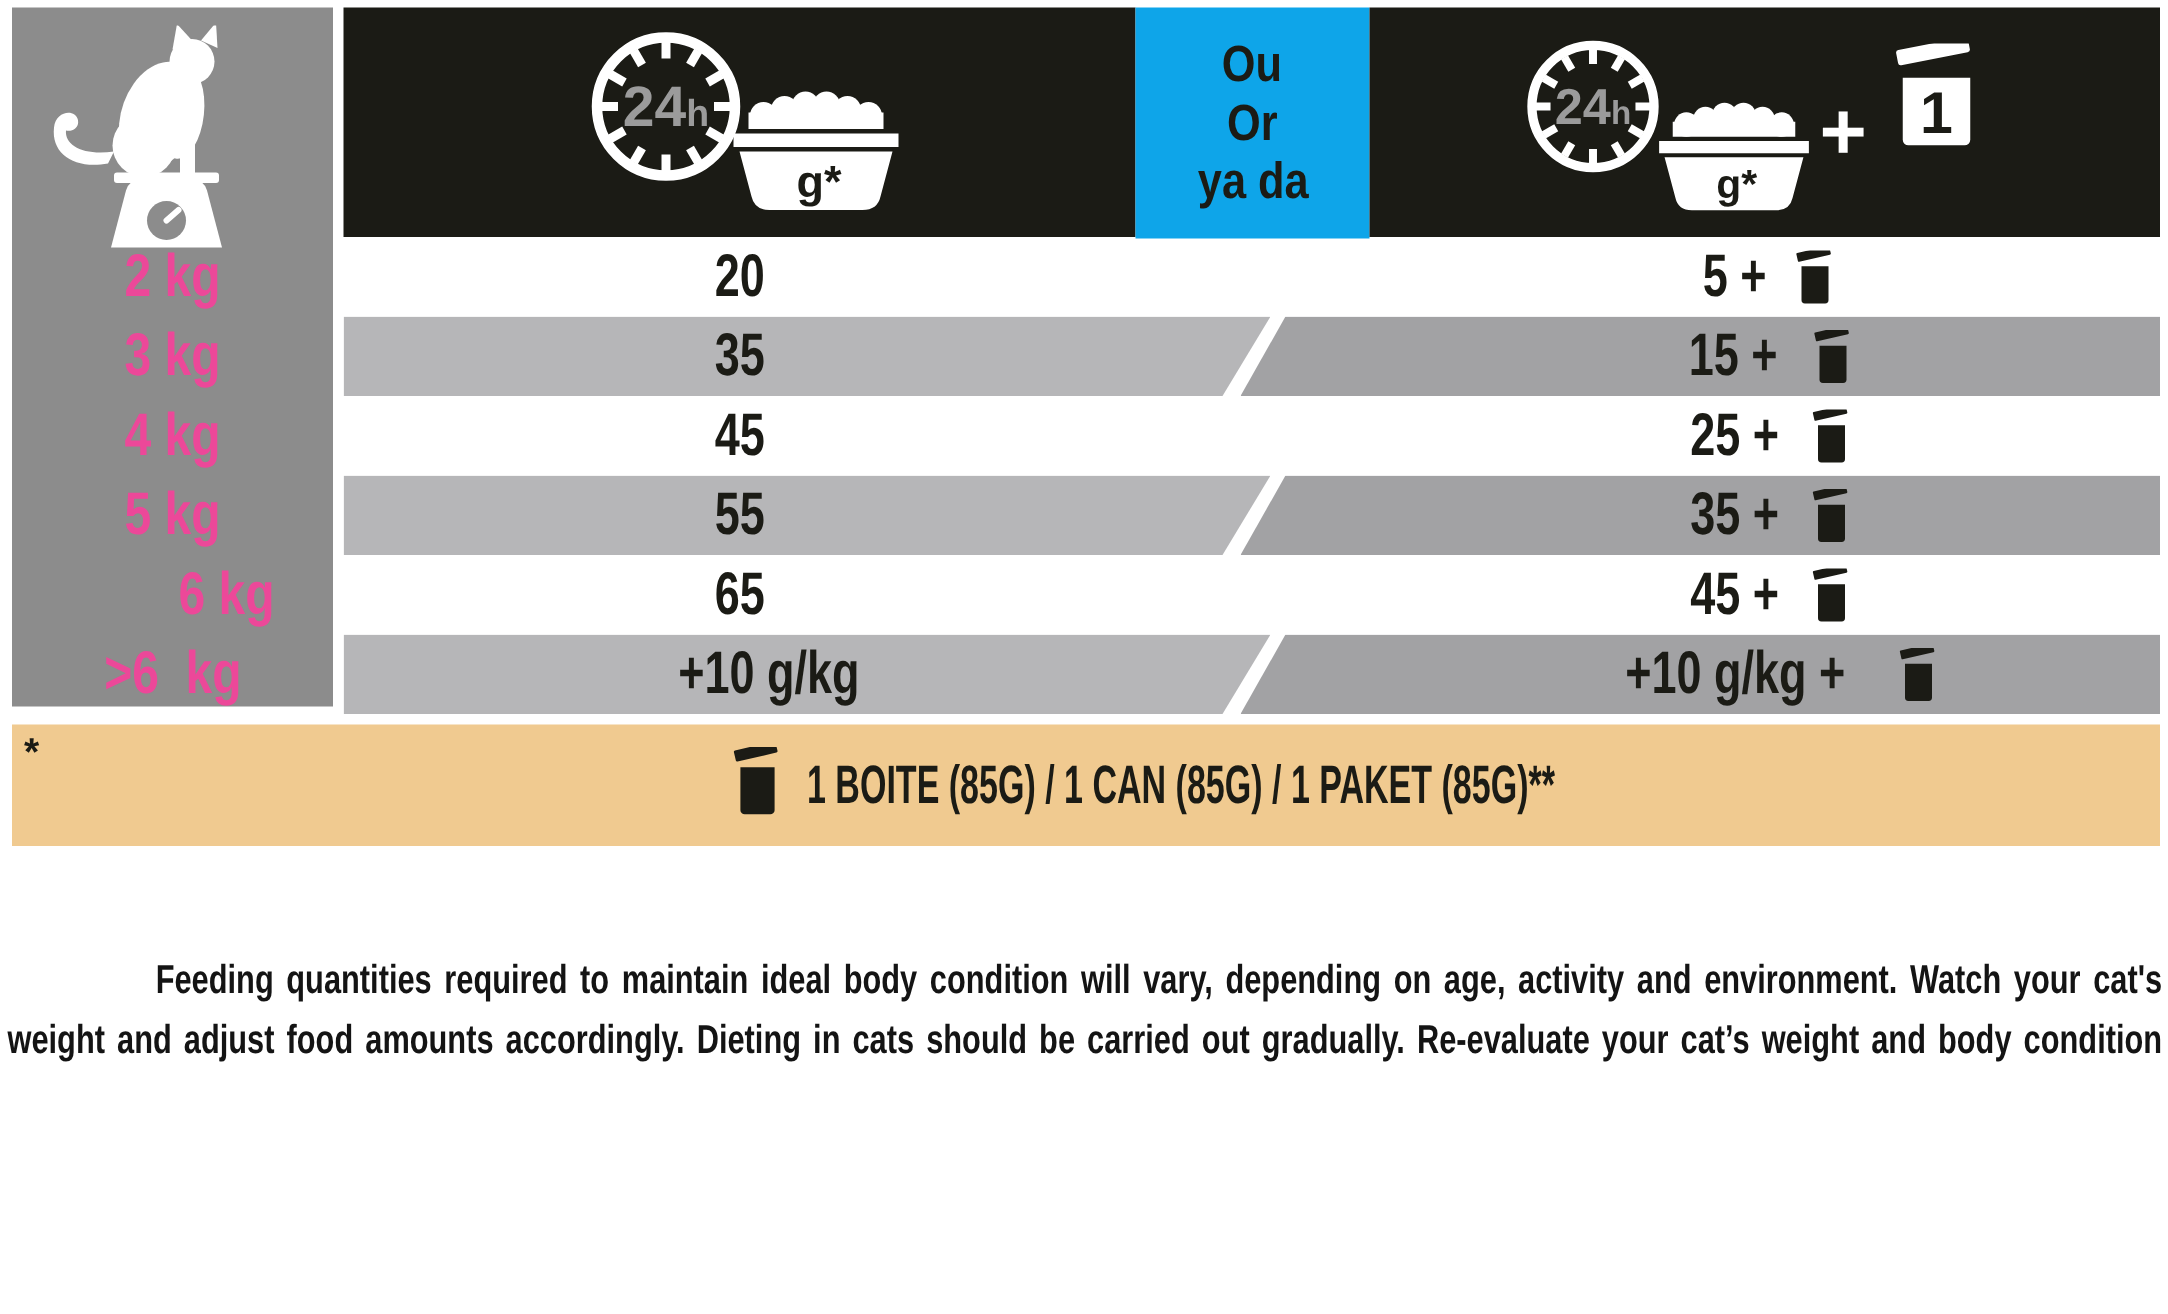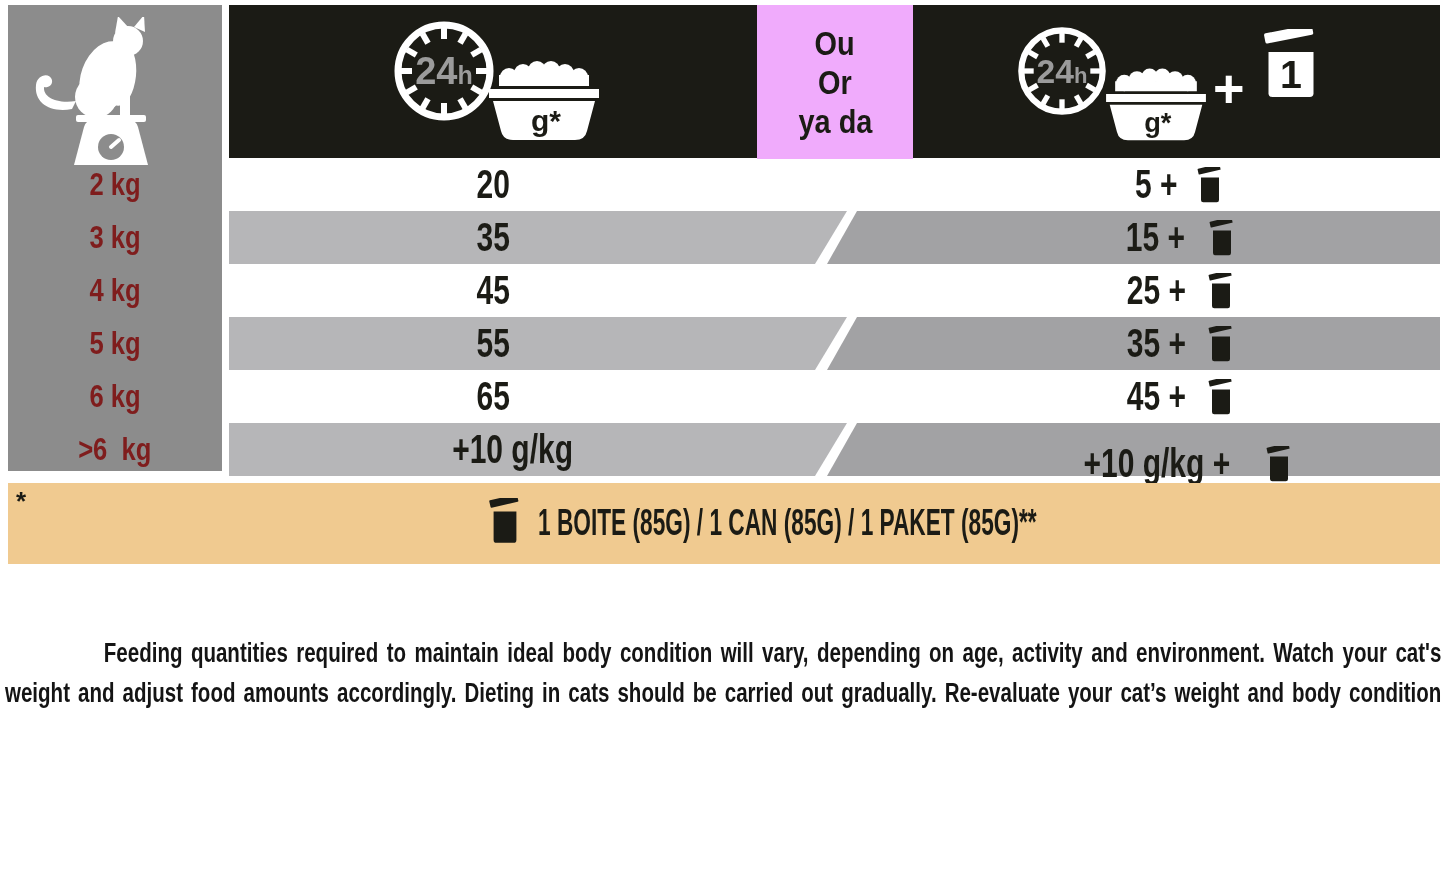--- a/index.html
+++ b/index.html
@@ -3,31 +3,31 @@
 <meta charset="utf-8">
 <style>
   html,body{margin:0;padding:0;background:#ffffff;}
   #canvas{position:relative;width:1445px;height:716px;background:#ffffff;overflow:hidden;
           font-family:"Liberation Sans",sans-serif;color:#1b1b15;}
   .abs{position:absolute;}
   
   #weight-col{left:8px;top:5px;width:214px;height:466px;background:#8c8c8c;}
   #header-left{left:229px;top:5px;width:528px;height:153px;background:#1b1b15;}
   #header-right{left:913px;top:5px;width:527px;height:153px;background:#1b1b15;}
-  #or-box{left:757px;top:5px;width:156px;height:154px;background:#f0abfc;
+  #or-box{left:757px;top:5px;width:156px;height:154px;background:#0ea5e9;
           display:flex;flex-direction:column;align-items:center;justify-content:center;}
   .or-line{font-weight:700;font-size:34px;line-height:39px;transform:scaleX(.85);}
   
   .band{position:absolute;height:53px;}
   .band-left{left:229px;width:618px;background:#b6b6b8;
              clip-path:polygon(0 0,100% 0,calc(100% - 32px) 100%,0 100%);}
   .band-right{left:827px;width:613px;background:#a2a2a4;
               clip-path:polygon(30px 0,100% 0,100% 100%,0 100%);}
   .weight-label{position:absolute;left:8px;width:214px;height:53px;display:flex;
-                align-items:center;justify-content:center;font-weight:700;font-size:32px;color:#7f1d1d;}
+                align-items:center;justify-content:center;font-weight:700;font-size:40px;color:#ec4899;}
   .weight-label>span{display:inline-block;transform:scaleX(.8);white-space:pre;}
   .dry-value{position:absolute;left:229px;width:528px;height:53px;display:flex;
              align-items:center;justify-content:center;font-weight:700;font-size:40px;}
   .dry-value>span,.mixed-value .txt{display:inline-block;transform:scaleX(.75);white-space:pre;}
   .mixed-value{position:absolute;left:913px;width:527px;height:53px;display:flex;gap:10px;
                align-items:center;justify-content:center;font-weight:700;font-size:40px;}
   .mixed-value svg{flex:0 0 auto;}
   
   #foot-band{left:8px;top:483px;width:1432px;height:81px;background:#f0ca90;}
   #unit-stack{position:absolute;left:22px;top:5px;font-weight:700;font-size:26px;line-height:26px;}
@@ -207,42 +207,42 @@
       <div class="dry-value" style="top: 317px;">
         <span>55</span>
       </div>
       <div class="mixed-value" style="top: 317px;">
         <span class="txt">35 +</span>
         <svg viewBox="0 0 40 48" width="30" height="36">
     <rect x="5" y="2" width="30" height="8" rx="1" fill="#1b1b15" transform="rotate(-13 6 10)"></rect>
     <path d="M8,14 h24 v30 a3,3 0 0 1 -3,3 h-18 a3,3 0 0 1 -3,-3 Z" fill="#1b1b15"></path>
   </svg>
       </div>
-      <div class="weight-label" style="top: 370px;">
+      <div class="weight-label" style="top: 370px; padding-left: 36px;">
         <span>6 kg</span>
       </div>
       <div class="dry-value" style="top: 370px;">
         <span>65</span>
       </div>
       <div class="mixed-value" style="top: 370px;">
         <span class="txt">45 +</span>
         <svg viewBox="0 0 40 48" width="30" height="36">
     <rect x="5" y="2" width="30" height="8" rx="1" fill="#1b1b15" transform="rotate(-13 6 10)"></rect>
     <path d="M8,14 h24 v30 a3,3 0 0 1 -3,3 h-18 a3,3 0 0 1 -3,-3 Z" fill="#1b1b15"></path>
   </svg>
       </div>
       <div class="band band-left" style="top: 423px;"></div>
       <div class="band band-right" style="top: 423px;"></div>
       <div class="weight-label" style="top: 423px;">
         <span>&gt;6  kg</span>
       </div>
       <div class="dry-value" style="top: 423px; margin-left: 20px;">
         <span>+10 g/kg</span>
       </div>
-      <div class="mixed-value" style="top: 423px; margin-top: 14px;">
+      <div class="mixed-value" style="top: 423px;">
         <span class="txt">+10 g/kg +</span>
         <svg viewBox="0 0 40 48" width="30" height="36">
     <rect x="5" y="2" width="30" height="8" rx="1" fill="#1b1b15" transform="rotate(-13 6 10)"></rect>
     <path d="M8,14 h24 v30 a3,3 0 0 1 -3,3 h-18 a3,3 0 0 1 -3,-3 Z" fill="#1b1b15"></path>
   </svg>
       </div>
     </div>
 
   <div class="abs" id="foot-band">
     <span id="unit-asterisk">*</span>

